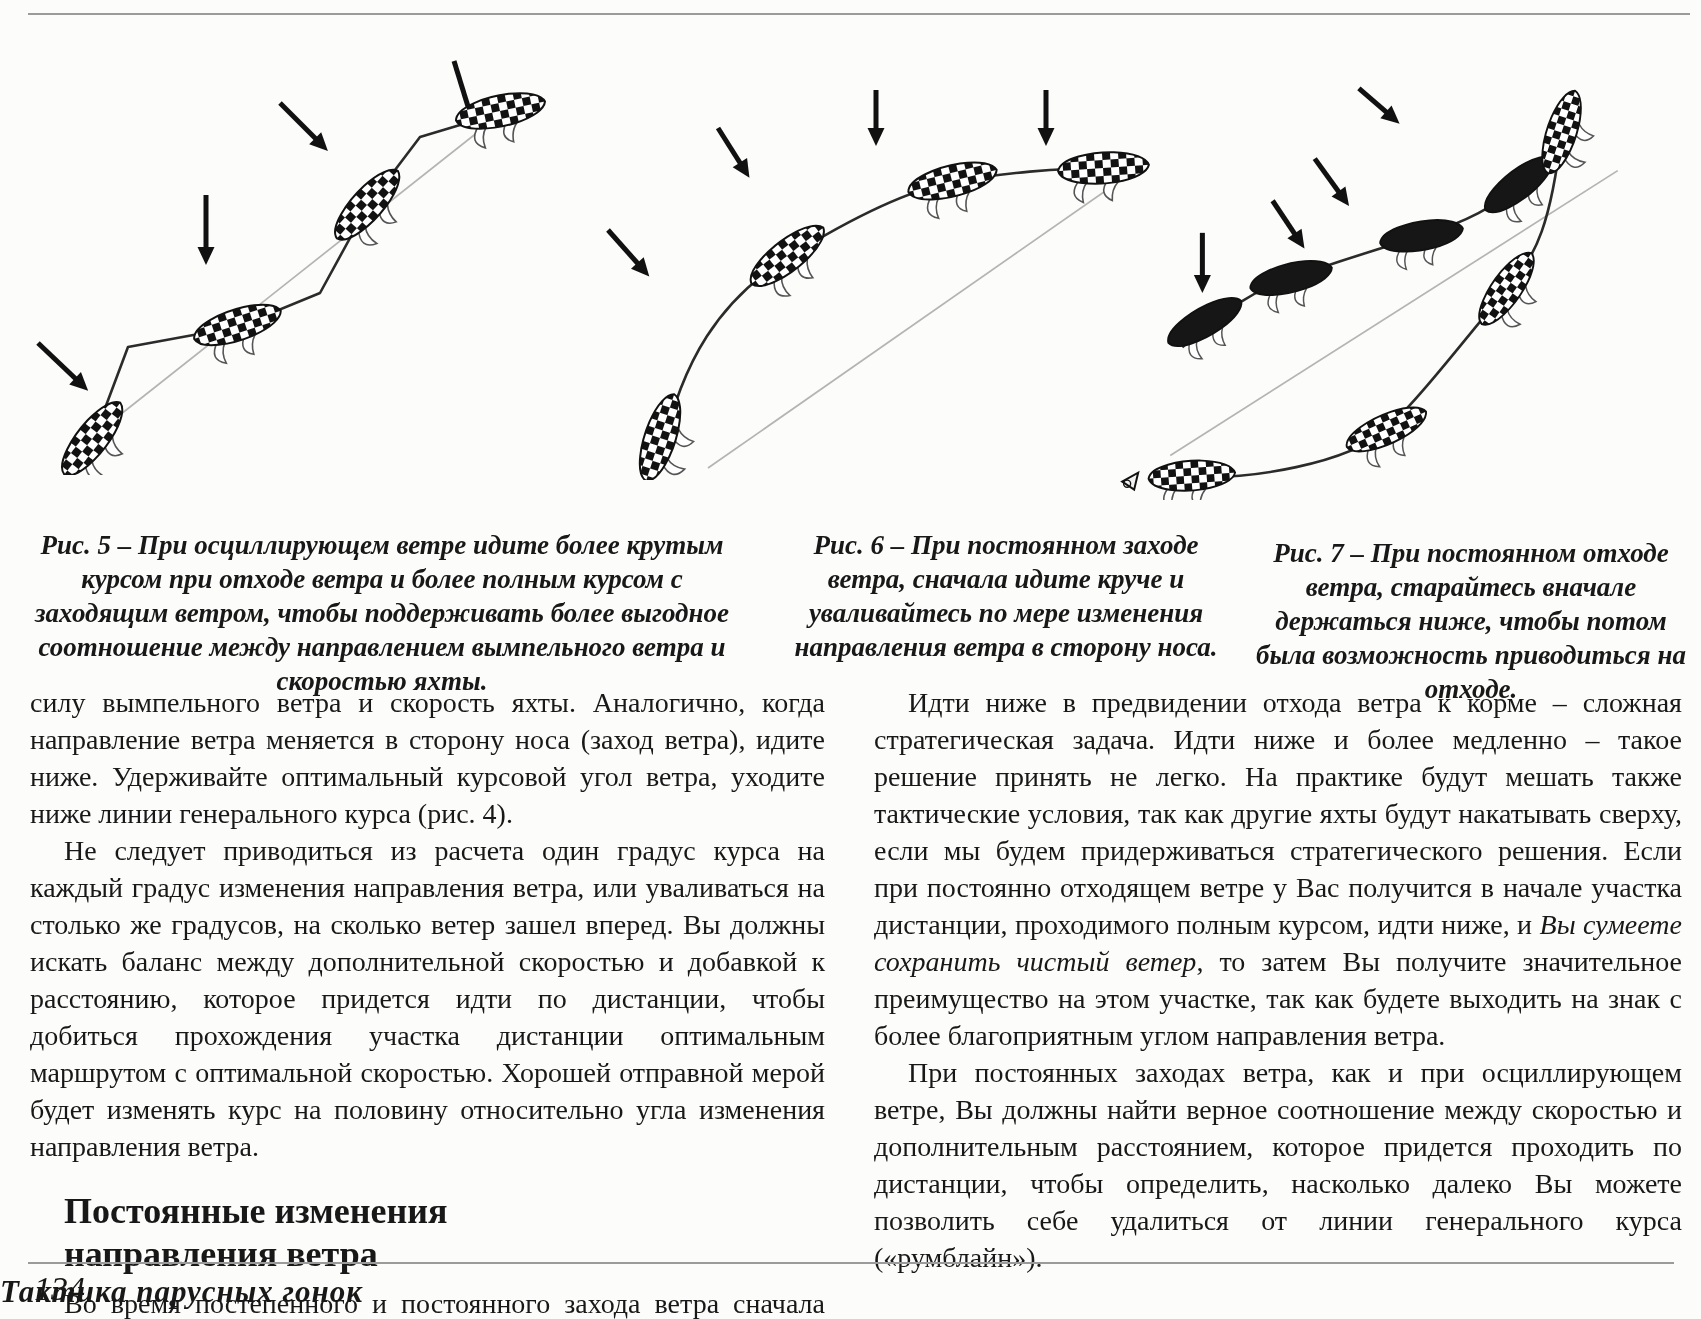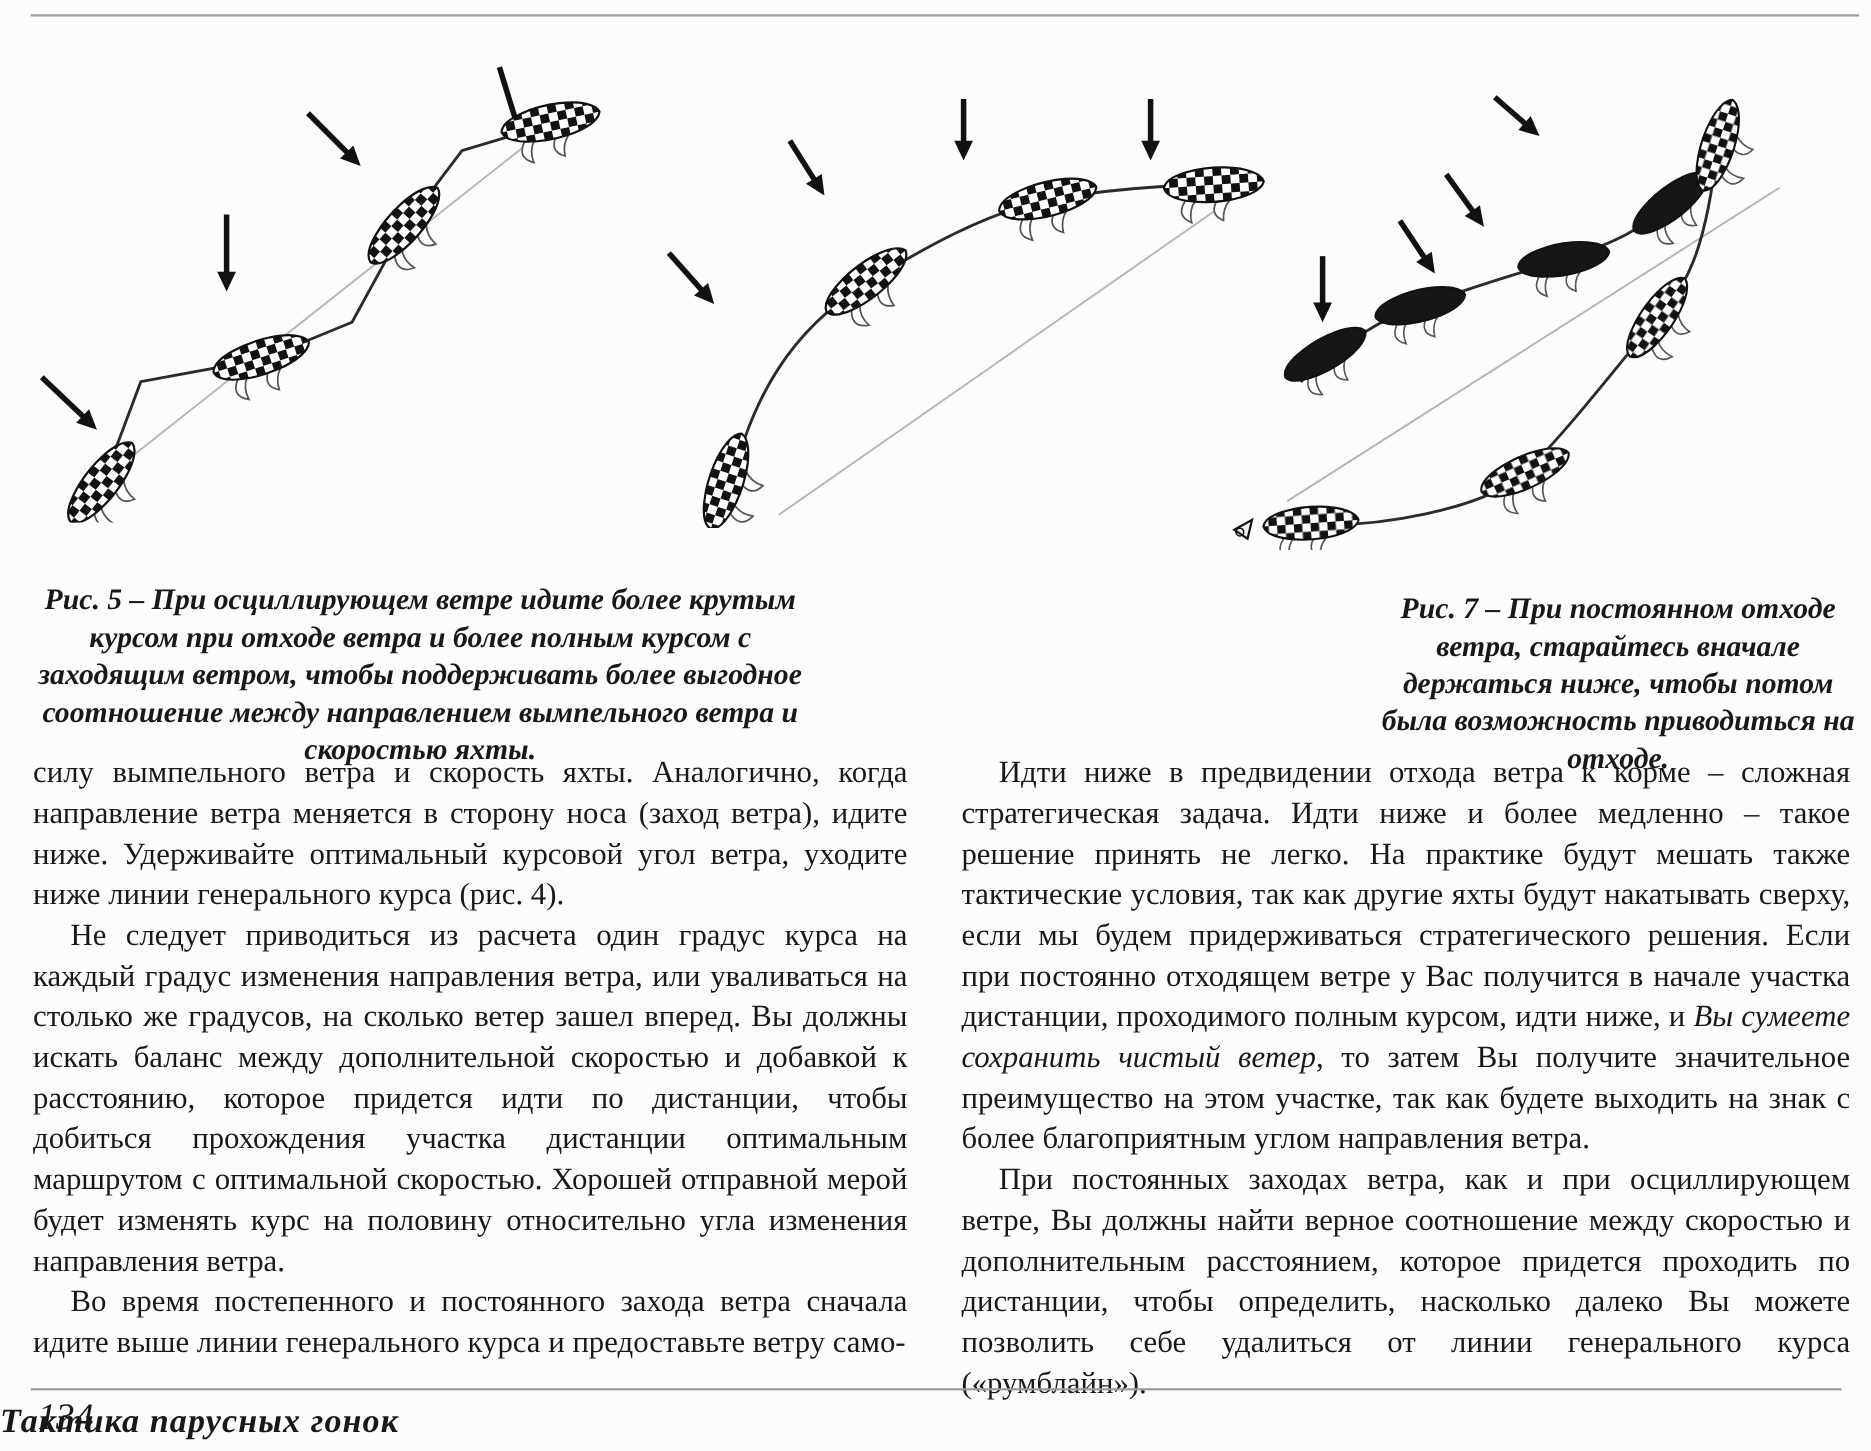--- a/index.html
+++ b/index.html
@@ -209,25 +209,28 @@
         <path d="M-45,0 C-42,-13 -10,-17 12,-15 C32,-13 44,-7 46,0 C44,7 32,13 12,15 C-10,17 -42,13 -45,0 Z" fill="url(#fig7-ck)" stroke="#111" stroke-width="2"></path>
       </g>
       <g transform="translate(103,416) rotate(-4) scale(0.95)">
         <path d="M-24,10 q-14,15 2,23 q-2,-12 5,-20" fill="#fff" stroke="#555" stroke-width="1.6"></path>
         <path d="M4,12 q-11,14 3,21 q0,-11 7,-18" fill="#fff" stroke="#555" stroke-width="1.6"></path>
         <path d="M-45,0 C-42,-13 -10,-17 12,-15 C32,-13 44,-7 46,0 C44,7 32,13 12,15 C-10,17 -42,13 -45,0 Z" fill="url(#fig7-ck)" stroke="#111" stroke-width="2"></path>
       </g>
     </svg>
 
   <div class="caption cap5">Рис. 5 – При осциллирующем ветре идите более крутым курсом при отходе ветра и более полным курсом с заходящим ветром, чтобы поддерживать более выгодное соотношение между направлением вымпельного ветра и скоростью яхты.</div>
+  <div class="caption cap6">Рис. 6 – При постоянном заходе ветра, сначала идите круче и уваливайтесь по мере изменения направления ветра в сторону носа.</div>
   <div class="caption cap7">Рис. 7 – При постоянном отходе ветра, старайтесь вначале держаться ниже, чтобы потом была возможность приводиться на отходе.</div>
 
   <div class="col col-left">
       <p><span>силу вымпельного ветра и скорость яхты. Аналогично, когда направление ветра меняется в сторону носа (заход ветра), идите ниже. Удерживайте оптимальный курсовой угол ветра, уходите ниже линии генерального курса (рис. 4).</span></p>
       <p class="indent"><span>Не следует приводиться из расчета один градус курса на каждый градус изменения направления ветра, или уваливаться на столько же градусов, на сколько ветер зашел вперед. Вы должны искать баланс между дополнительной скоростью и добавкой к расстоянию, которое придется идти по дистанции, чтобы добиться прохождения участка дистанции оптимальным маршрутом с оптимальной скоростью. Хорошей отправной мерой будет изменять курс на половину относительно угла изменения направления ветра.</span></p>
+      <h2>Постоянные изменения
+направления ветра</h2>
       <p class="indent"><span>Во время постепенного и постоянного захода ветра сначала идите выше линии генерального курса и предоставьте ветру само-</span></p>
     </div>
   <div class="col col-right">
       <p class="indent"><span>Идти ниже в предвидении отхода ветра к корме – сложная стратегическая задача. Идти ниже и более медленно – такое решение принять не легко. На практике будут мешать также тактические условия, так как другие яхты будут накатывать сверху, если мы будем придерживаться стратегического решения. Если при постоянно отходящем ветре у Вас получится в начале участка дистанции, проходимого полным курсом, идти ниже, и </span><i>Вы сумеете сохранить чистый ветер</i><span>, то затем Вы получите значительное преимущество на этом участке, так как будете выходить на знак с более благоприятным углом направления ветра.</span></p>
       <p class="indent"><span>При постоянных заходах ветра, как и при осциллирующем ветре, Вы должны найти верное соотношение между скоростью и дополнительным расстоянием, которое придется проходить по дистанции, чтобы определить, насколько далеко Вы можете позволить себе удалиться от линии генерального курса («румблайн»).</span></p>
     </div>
 
   <div class="rule footer-rule"></div>
   <span class="pagenum">134</span>
   <span class="running-title">Тактика парусных гонок</span>

